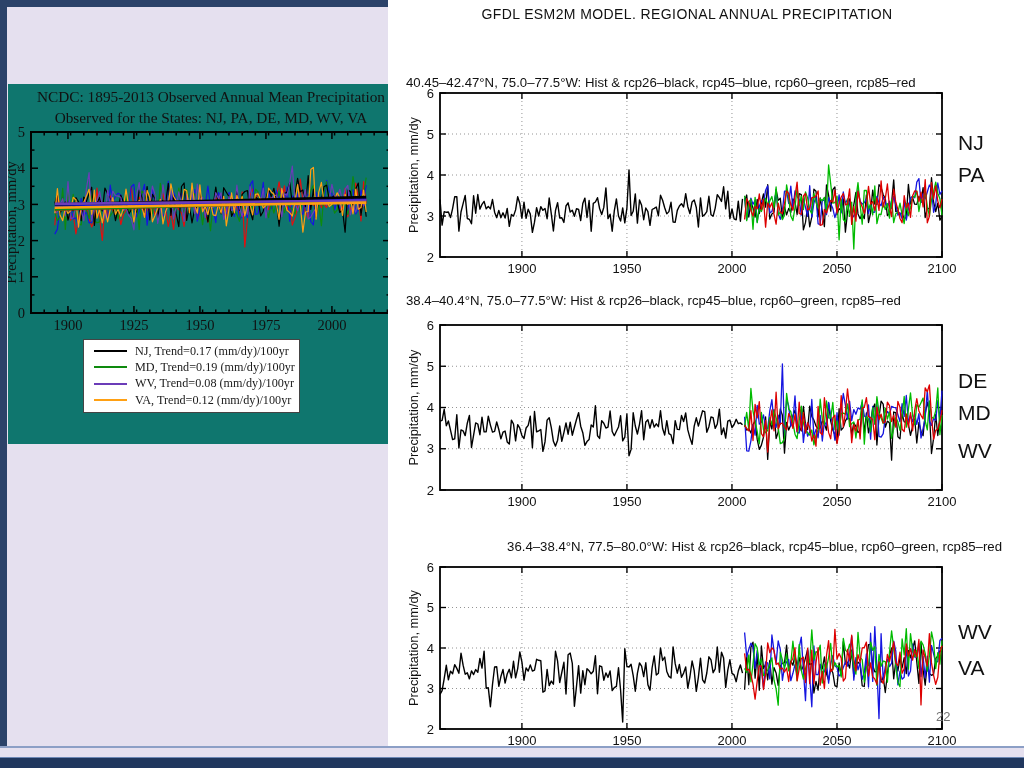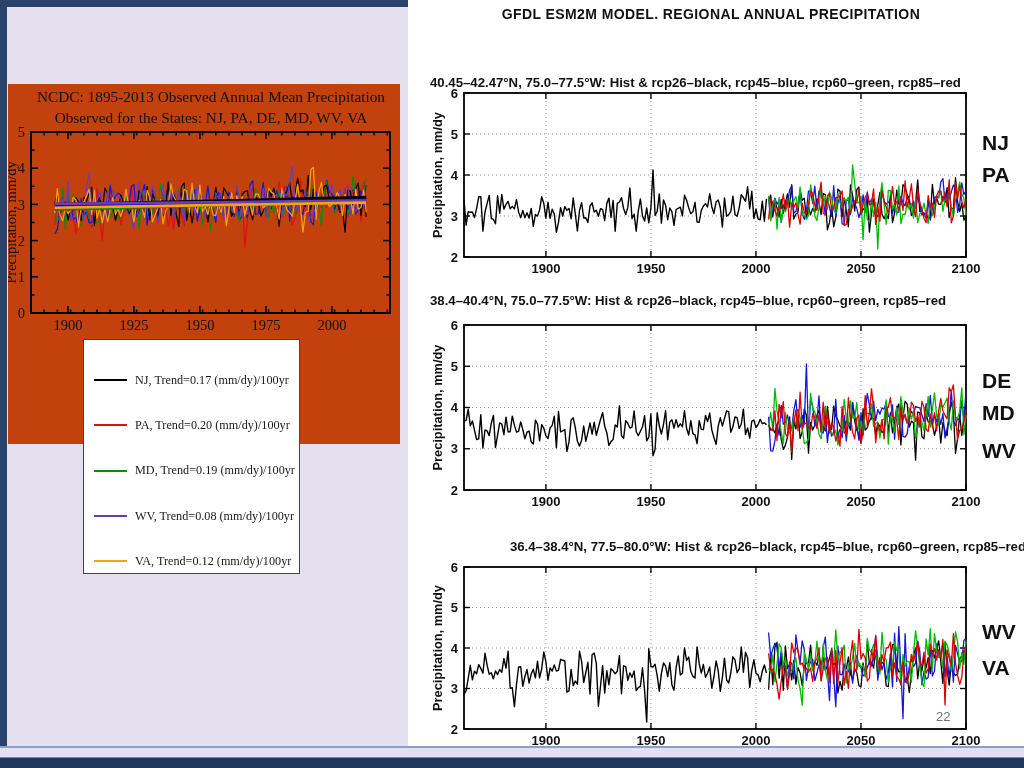--- a/index.html
+++ b/index.html
@@ -7,32 +7,32 @@
          font-family:"Liberation Sans",sans-serif;}
   
   .bg-left{position:absolute;left:0;top:0;width:408px;height:757px;background:#E5E0EF;}
   .border-top{position:absolute;left:0;top:0;width:408px;height:7px;background:#2B4269;}
   .border-left{position:absolute;left:0;top:0;width:7px;height:757px;background:#2B4269;}
   .footer-lav{position:absolute;left:0;top:746px;width:1024px;height:11px;background:#E5E0EF;
               border-top:2px solid #8C9FC6;box-sizing:border-box;}
   .footer-navy{position:absolute;left:0;top:757px;width:1024px;height:11px;background:#20375E;
                border-top:1px solid #6D87B5;box-sizing:border-box;}
   
-  .ncdc-card{position:absolute;left:8px;top:84px;width:392px;height:360px;background:#c2410c;}
+  .ncdc-card{position:absolute;left:8px;top:84px;width:392px;height:360px;background:#0f766e;}
   .ncdc-title{position:absolute;left:14px;top:3px;width:378px;text-align:center;
               font-family:"Liberation Serif",serif;font-size:15.3px;line-height:20.5px;color:#111;}
   .ncdc-svg{position:absolute;left:0;top:0;}
   .ncdc-legend{position:absolute;left:75px;top:255px;width:217px;background:#fff;
                border:1.2px solid #444;box-sizing:border-box;padding:3px 0 4px 0;}
   .legend-row{display:flex;align-items:center;height:16.3px;
-              font-family:"Liberation Serif",serif;font-size:12.2px;color:#1a1a1a;white-space:nowrap;margin-top:29px;}
+              font-family:"Liberation Serif",serif;font-size:12.2px;color:#1a1a1a;white-space:nowrap;}
   .legend-swatch{display:inline-block;width:33px;height:0;border-top-style:solid;border-top-width:2.6px;
                  margin:0 8px 0 10px;flex:0 0 auto;}
   
-  .gfdl{position:absolute;left:412px;top:0;width:580px;height:746px;background:#ffffff;font-weight:bold;}
+  .gfdl{position:absolute;left:388px;top:0;width:580px;height:746px;background:#ffffff;}
   .gfdl-title{position:absolute;left:0;top:6px;width:598px;text-align:center;
               font-size:14px;letter-spacing:.4px;color:#111;}
   .panel-sub{position:absolute;left:18px;width:596px;font-size:13.2px;color:#111;white-space:nowrap;}
   .sub1{top:64px;margin-top:11px;} .sub2{top:293px;} .sub3{top:539px;text-align:right;}
   .gfdl-svg{position:absolute;left:0;}
   #gfdl-svg-1{top:84px;} #gfdl-svg-2{top:316px;} #gfdl-svg-3{top:558px;}
   .page-number{position:absolute;left:936px;top:709px;font-size:13px;color:#737373;z-index:5;}
 </style>
 </head>
 <body>
@@ -161,24 +161,20 @@
         <polyline points="46.8,120.4 358.2,113.1" fill="none" stroke="#000000" stroke-width="2.6" stroke-linejoin="round"></polyline>
         <polyline points="46.8,119.9 358.2,116.5" fill="none" stroke="#6B3CB8" stroke-width="2.6" stroke-linejoin="round"></polyline>
         <polyline points="46.8,123.7 358.2,118.6" fill="none" stroke="#FFA013" stroke-width="2.6" stroke-linejoin="round"></polyline>
       </svg>
     <div class="ncdc-legend" id="ncdc-legend">
         <div class="legend-row">
           <span class="legend-swatch" style="border-top-color: rgb(0, 0, 0);"></span>
           <span>NJ, Trend=0.17 (mm/dy)/100yr</span>
         </div>
         <div class="legend-row">
-          <span class="legend-swatch" style="border-top-color: rgb(224, 16, 16);"></span>
-          <span>PA, Trend=0.20 (mm/dy)/100yr</span>
-        </div>
-        <div class="legend-row">
           <span class="legend-swatch" style="border-top-color: rgb(14, 138, 14);"></span>
           <span>MD, Trend=0.19 (mm/dy)/100yr</span>
         </div>
         <div class="legend-row">
           <span class="legend-swatch" style="border-top-color: rgb(107, 60, 184);"></span>
           <span>WV, Trend=0.08 (mm/dy)/100yr</span>
         </div>
         <div class="legend-row">
           <span class="legend-swatch" style="border-top-color: rgb(255, 160, 19);"></span>
           <span>VA, Trend=0.12 (mm/dy)/100yr</span>

